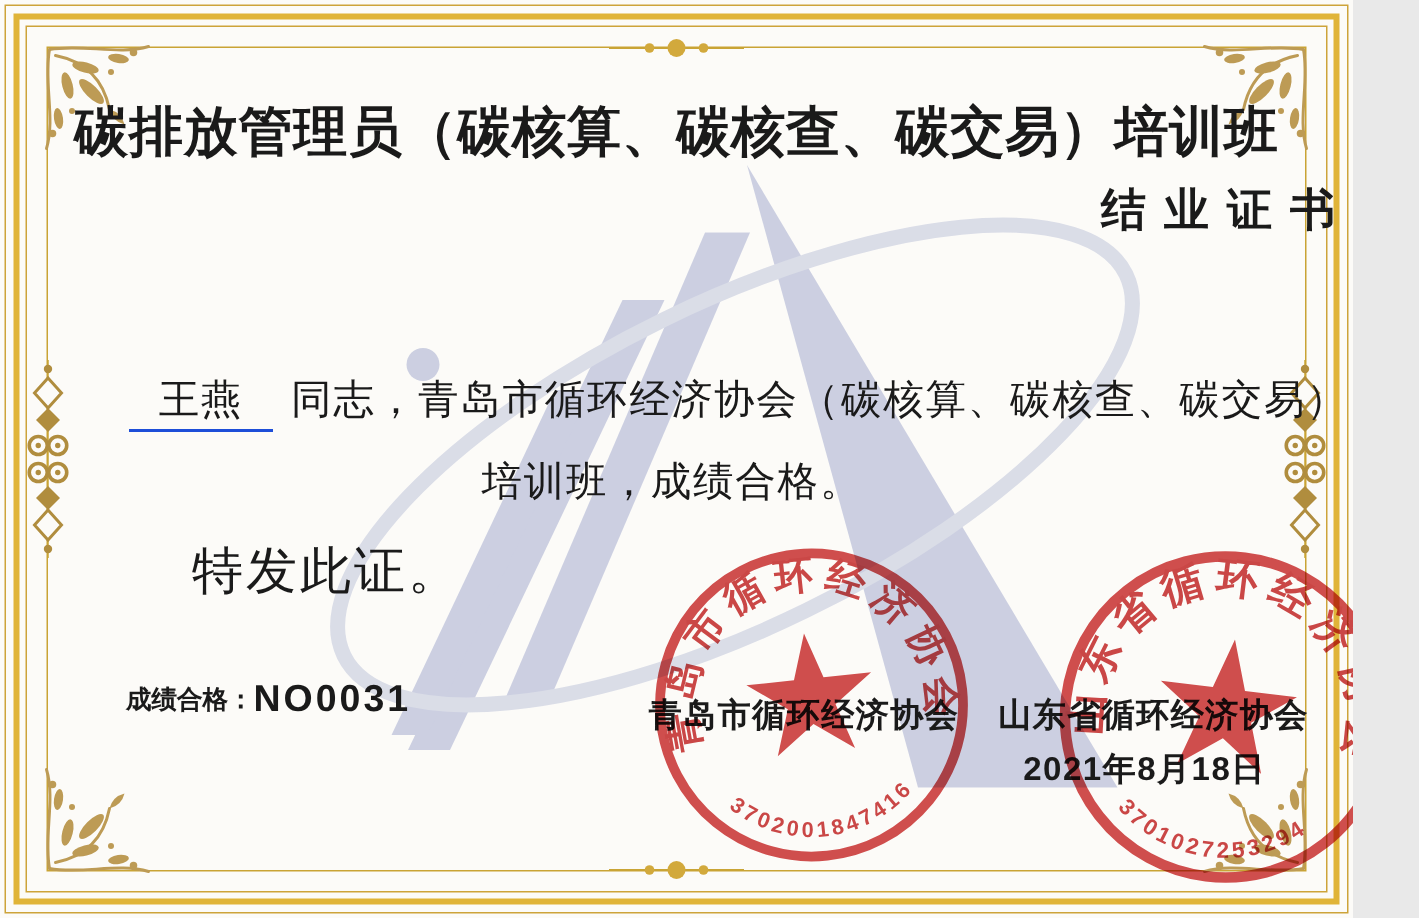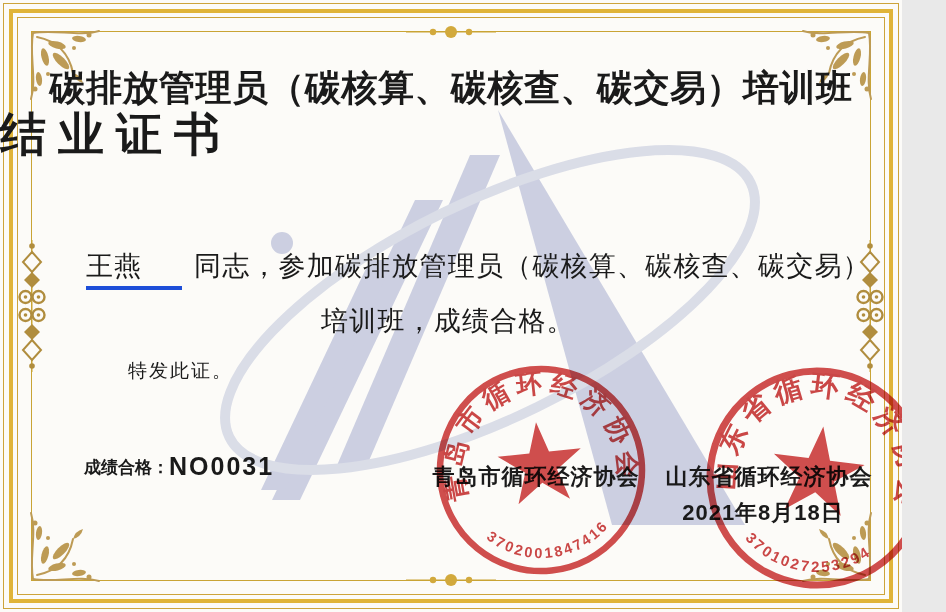--- a/index.html
+++ b/index.html
@@ -21,25 +21,25 @@
   .medallion.left{left:15px;}
   .medallion.right{right:15px;}
   .dots{position:absolute;width:90px;height:14px;left:50%;transform:translateX(-50%);}
   .dots.top{top:25px;}
   .dots.bottom{bottom:25px;}
   
   .watermark{position:absolute;left:175px;top:95px;width:600px;height:470px;opacity:.9;}
   
   .t{position:absolute;white-space:nowrap;}
   .title1{top:64px;left:0;right:0;text-align:center;font-size:36px;font-weight:700;letter-spacing:.5px;}
-  .title2{top:104px;left:0;right:0;text-align:left;font-size:46px;font-weight:700;letter-spacing:12px;}
+  .title2{top:120px;left:0;right:0;text-align:right;font-size:30px;font-weight:700;letter-spacing:12px;}
   .line1{top:248px;left:86px;font-size:27px;letter-spacing:1.2px;}
-  .name{display:inline-block;width:96px;text-align:left;border-bottom:4px solid #1d4ed8;padding-bottom:2px;margin-right:12px;}
+  .name{display:inline-block;width:96px;text-align:center;border-bottom:2px solid #1d4ed8;padding-bottom:2px;margin-right:12px;}
   .line2{top:303px;left:282px;font-size:27px;letter-spacing:1.2px;margin-left:39px;}
-  .line3{top:358px;left:128px;font-size:19px;letter-spacing:2px;}
+  .line3{top:358px;left:128px;font-size:34px;letter-spacing:2px;}
   .certno{top:452px;left:84px;font-size:17px;font-weight:600;}
   .certno .num{font-family:Liberation Sans, sans-serif;font-size:25px;font-weight:700;letter-spacing:2px;vertical-align:-2px;}
   .orgs{top:462px;left:425px;width:455px;display:flex;justify-content:center;gap:26px;
         font-size:22px;font-weight:700;letter-spacing:1px;}
   .date{top:498px;left:648px;width:230px;text-align:center;font-size:22px;font-weight:700;letter-spacing:1px;}
   
   .seal{position:absolute;mix-blend-mode:multiply;opacity:.93;}
   .seal.left{left:431px;top:360px;width:220px;height:220px;transform:rotate(-6deg);}
   .seal.right{left:701px;top:362px;width:232px;height:232px;transform:rotate(7deg);}
 </style>
@@ -195,21 +195,21 @@
       <polygon points="195,165 219,165 110,395 86,395"></polygon>
     </g>
     <ellipse cx="315" cy="215" rx="290" ry="108" transform="rotate(-26 315 215)" fill="none" stroke="#d7dae6" stroke-width="10"></ellipse>
     <circle cx="107" cy="148" r="11" fill="#c7cbdf"></circle>
   </svg>
 
   <div class="t title1">碳排放管理员（碳核算、碳核查、碳交易）培训班</div>
   <div class="t title2">结业证书</div>
 
   <div class="t line1">
-    <span class="name">王燕</span><span>同志，参加碳排放管理员（碳核算、碳核查、碳交易）</span>
+    <span class="name">王燕</span><span>同志，青岛市循环经济协会（碳核算、碳核查、碳交易）</span>
   </div>
   <div class="t line2">培训班，成绩合格。</div>
   <div class="t line3">特发此证。</div>
 
   <div class="t certno">
     <span>成绩合格：</span><span class="num">NO0031</span>
   </div>
 
   <div class="t orgs">
     <span>青岛市循环经济协会</span>

